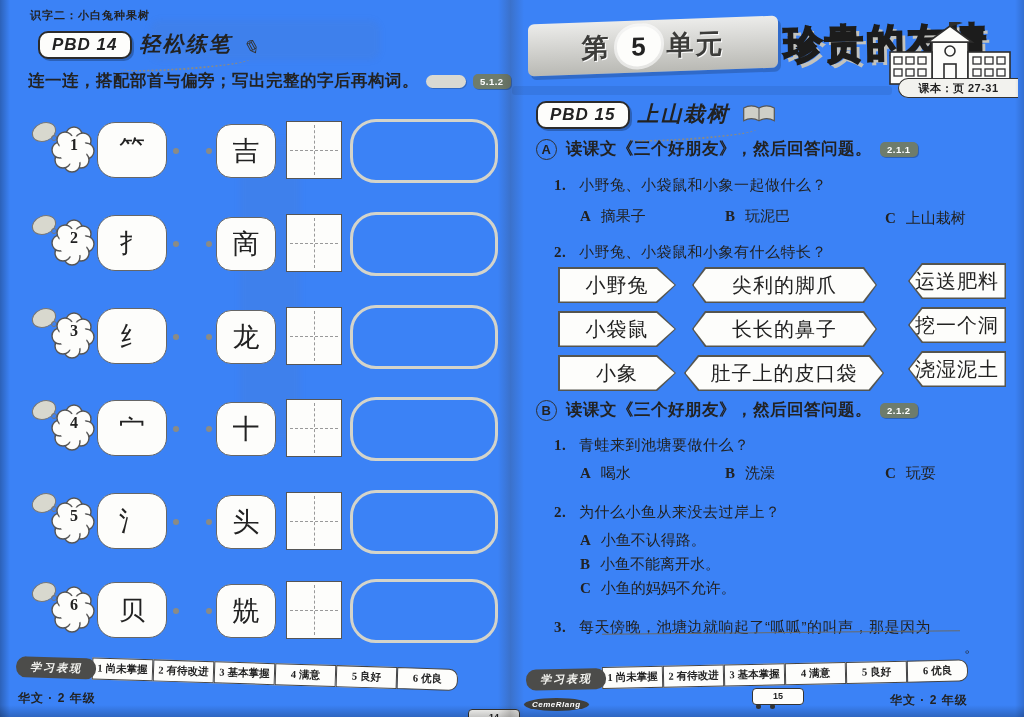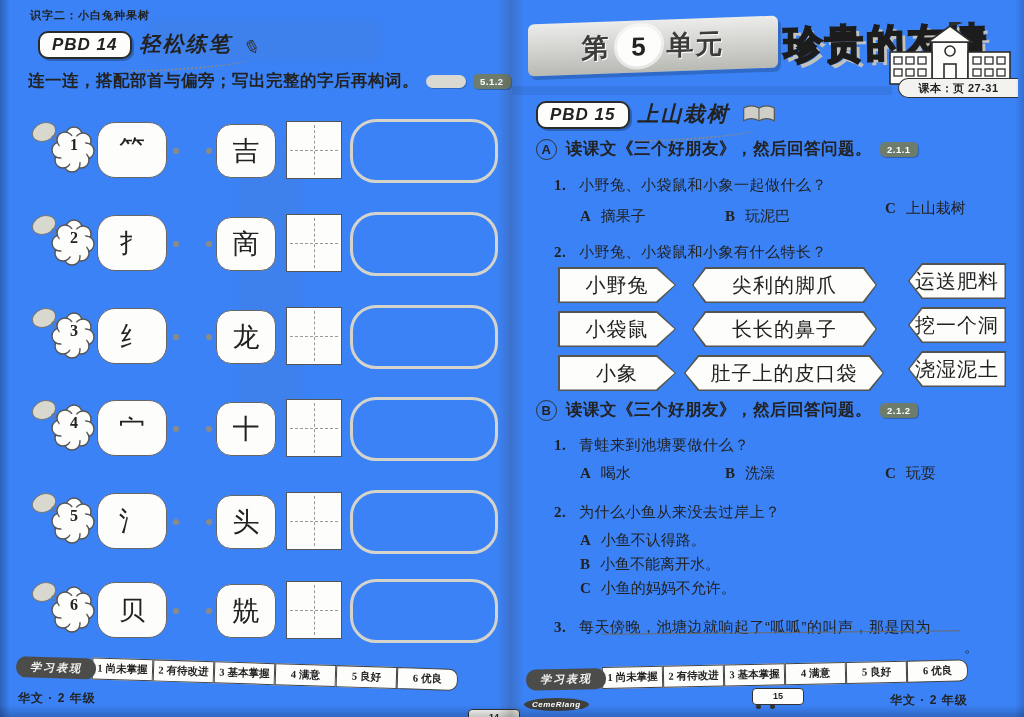--- a/index.html
+++ b/index.html
@@ -387,21 +387,21 @@
     <div class="qline" style="left:42px;top:176px;">
       <span class="qnum">1.</span>
       <span>小野兔、小袋鼠和小象一起做什么？</span>
     </div>
     <div class="opt-inline" style="left:68px;top:207px;">
       <span class="optrow" style="position:static;"><span class="olabel">A</span><span>摘果子</span></span>
     </div>
     <div class="opt-inline" style="left:213px;top:207px;">
       <span class="optrow" style="position:static;"><span class="olabel">B</span><span>玩泥巴</span></span>
     </div>
-    <div class="opt-inline" style="left:373px;top:199px;">
+    <div class="opt-inline" style="left:373px;top:209px;">
       <span class="optrow" style="position:static;"><span class="olabel">C</span><span>上山栽树</span></span>
     </div>
 
     <div class="qline" style="left:42px;top:243px;">
       <span class="qnum">2.</span>
       <span>小野兔、小袋鼠和小象有什么特长？</span>
     </div>
 
     <div class="shape arrow-r" style="left:46px;top:267px;width:118px;">
       <span class="outer"></span>

